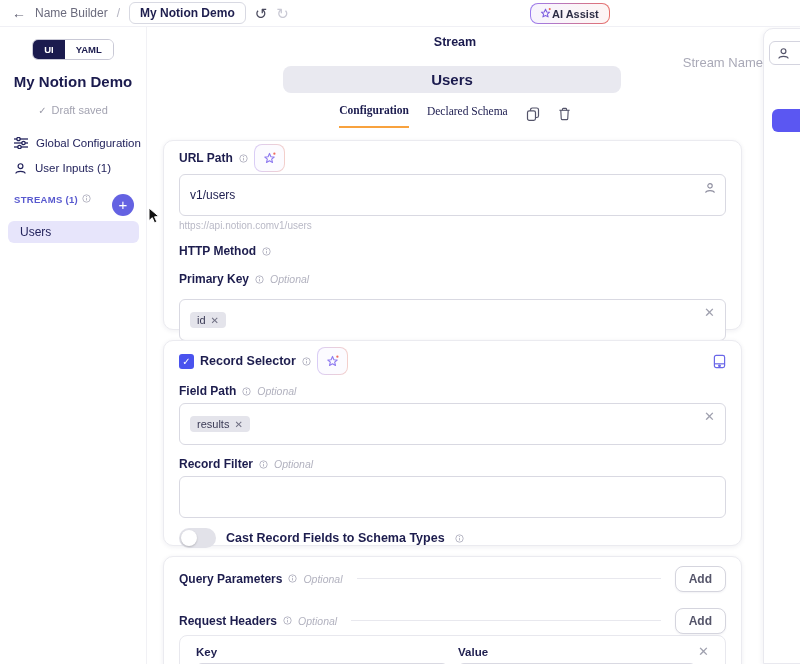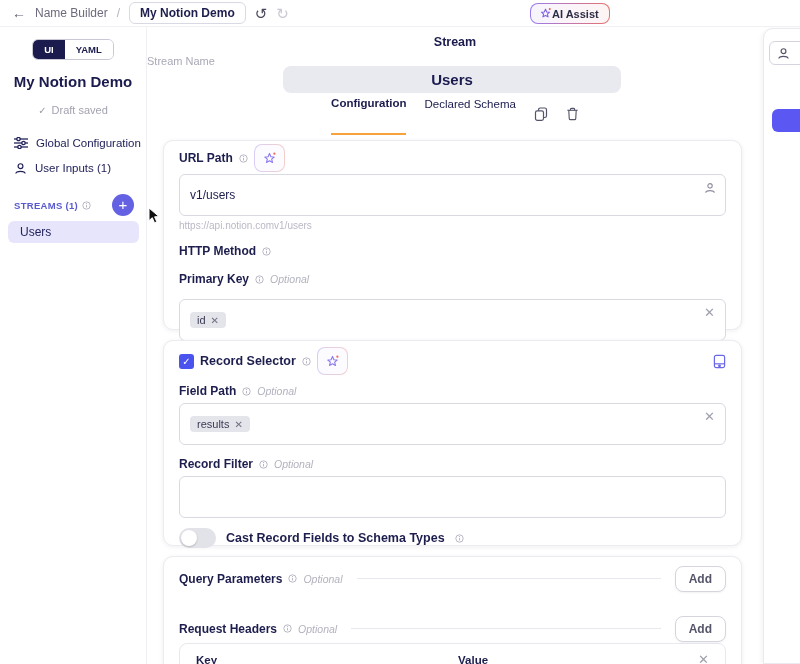--- a/index.html
+++ b/index.html
@@ -39,34 +39,34 @@
   
   .sidebar { position:absolute; left:0; top:27px; width:147px; height:637px; border-right:1px solid #f1f1f5; background:#fff; }
   .mode-toggle { display:flex; width:fit-content; margin:12px auto 0; border:1px solid #c9c9d6; border-radius:6px; overflow:hidden; cursor:pointer; }
   .mode-toggle .seg { font-size:9.5px; font-weight:bold; padding:4px 11px; color:#1b1b4e; background:#fff; }
   .mode-toggle .seg.sel { background:#1b1b4e; color:#fff; }
   .sb-title { margin-top:13px; text-align:center; font-size:15px; font-weight:bold; color:#1b1b4e; }
   .draft { margin-top:14px; display:flex; justify-content:center; align-items:center; gap:5px; font-size:11px; color:#a3a3b1; }
   .draft .tick { font-size:10px; color:#9a9aa8; }
   .nav { margin-top:18px; padding-left:14px; display:flex; flex-direction:column; gap:7px; }
   .nav-item { display:flex; align-items:center; gap:8px; height:18px; font-size:11.5px; color:#23235c; cursor:pointer; }
-  .streams-row { margin-top:17px; padding:0 12px 0 14px; display:flex; align-items:center; gap:4px; }
+  .streams-row { margin-top:17px; padding:0 12px 0 14px; display:flex; gap:4px; }
   .streams-label { font-size:9.5px; font-weight:bold; color:#5859cf; letter-spacing:.3px; }
   .plus-btn { margin-left:auto; width:22px; height:22px; border-radius:50%; background:#6462e2; color:#fff; font-size:15px; display:flex; align-items:center; justify-content:center; cursor:pointer; line-height:1; padding-bottom:1px; }
   .stream-item { margin:5px 7px 0 8px; height:22px; background:#e7e5fb; border-radius:6px; display:flex; align-items:center; padding-left:12px; font-size:12px; color:#23235c; cursor:pointer; }
 
   .cursor { position:absolute; left:148px; top:207px; z-index:9; }
 
   
   .main { position:absolute; left:147px; top:27px; width:616px; height:637px; overflow:hidden; }
   .stream-title { position:absolute; top:8px; left:0; width:100%; text-align:center; font-size:12.5px; font-weight:bold; color:#1b1b4e; }
-  .stream-name-label { position:absolute; top:28px; left:0; width:100%; text-align:left; font-size:11px; color:#a9a9b7; }
+  .stream-name-label { position:absolute; top:28px; left:0; width:100%; text-align:right; font-size:13px; color:#a9a9b7; }
   .name-box { position:absolute; top:39px; left:136px; width:338px; height:27px; background:#e9e9f0; border-radius:8px; display:flex; align-items:center; justify-content:center; font-size:15px; font-weight:bold; color:#1b1b4e; cursor:text; }
   .tabs-row { position:absolute; top:77px; left:0; width:100%; display:flex; justify-content:center; align-items:center; gap:18px; height:24px; }
-  .tab { font-size:11.5px; color:#1b1b4e; padding-bottom:24px; cursor:pointer; }
+  .tab { font-size:11.5px; color:#1b1b4e; padding-bottom:10px; cursor:pointer;font-family:Liberation Serif, serif; }
   .tab.active { border-bottom:2.5px solid #f8a23e; font-weight:bold; }
   .tab-icon { cursor:pointer; margin-top:-4px; }
 
   .card { position:absolute; left:16px; width:579px; background:#fff; border:1px solid #ebebf0; border-radius:10px; box-shadow:0 1px 5px rgba(26,26,77,.07); }
   .card1 { top:113px; height:190px; padding:3px 15px 0; }
   .card2 { top:313px; height:206px; padding:6px 15px 0; }
   .card3 { top:529px; height:140px; padding:9px 15px 0; }
 
   .label-row { display:flex; align-items:center; gap:6px; height:28px; }
   .f-label { font-size:12px; font-weight:bold; color:#1d1d4e; }
@@ -373,21 +373,21 @@
               <circle cx="5" cy="5" r="4.1" stroke="#b0b0be" stroke-width="1"></circle>
               <line x1="5" y1="4.5" x2="5" y2="7.2" stroke="#b0b0be" stroke-width="1"></line>
               <circle cx="5" cy="2.9" r=".7" fill="#b0b0be"></circle>
             </svg>
           </span>
         <span class="optional">Optional</span>
         <span class="line"></span>
         <button class="add-btn">Add</button>
       </div>
 
-      <div class="opt-row" style="margin-top:25px">
+      <div class="opt-row" style="margin-top:17px">
         <span class="f-label">Request Headers</span>
         <span>
             <svg class="info" viewBox="0 0 10 10" fill="none">
               <circle cx="5" cy="5" r="4.1" stroke="#b0b0be" stroke-width="1"></circle>
               <line x1="5" y1="4.5" x2="5" y2="7.2" stroke="#b0b0be" stroke-width="1"></line>
               <circle cx="5" cy="2.9" r=".7" fill="#b0b0be"></circle>
             </svg>
           </span>
         <span class="optional">Optional</span>
         <span class="line"></span>

